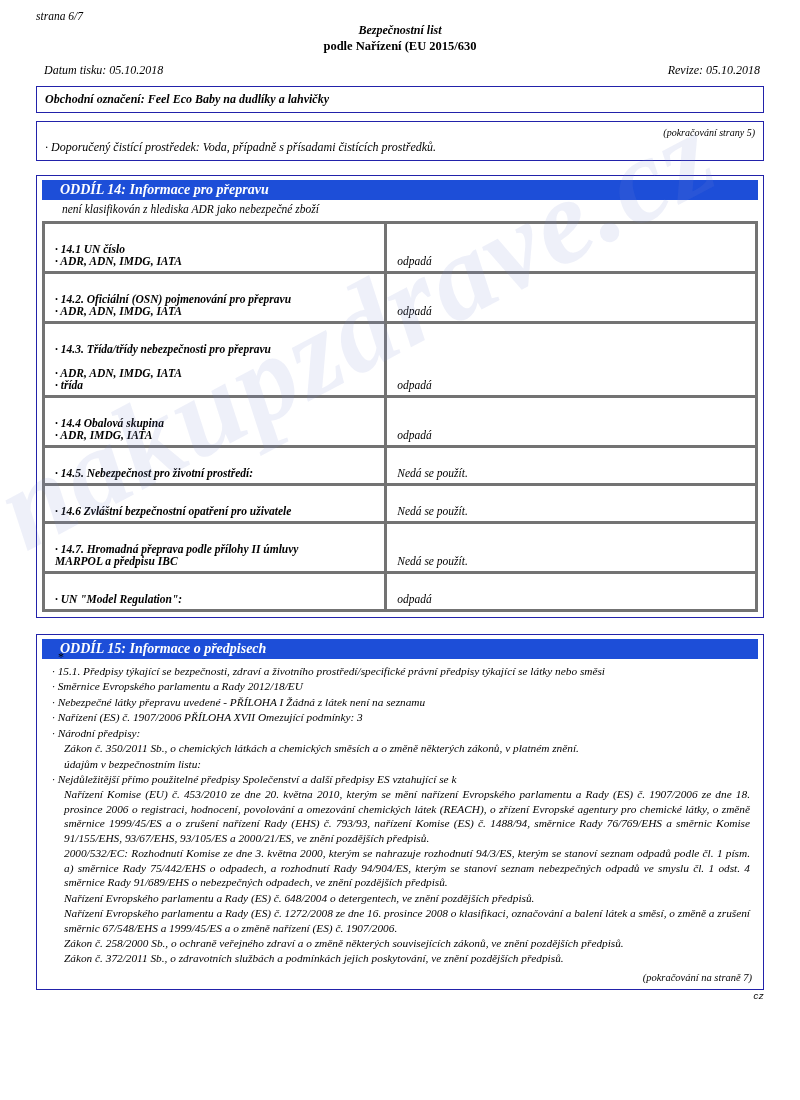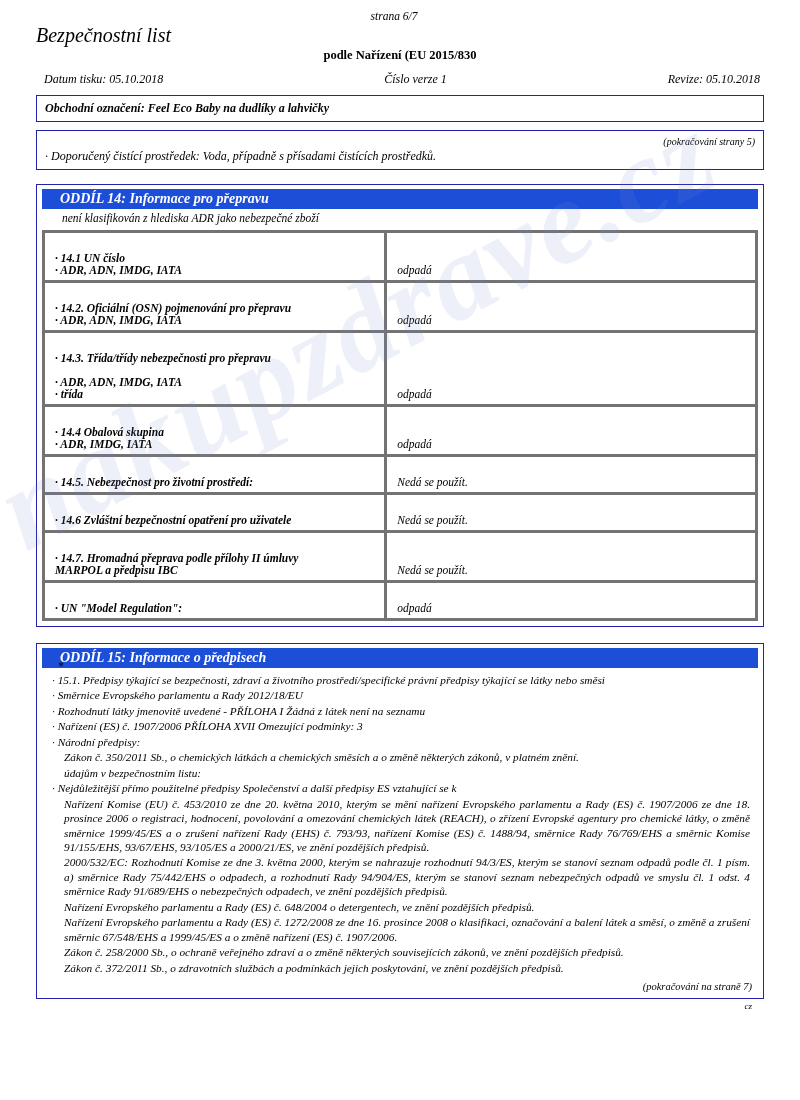--- a/index.html
+++ b/index.html
@@ -33,31 +33,31 @@
     font-size: 120px;
     font-style: italic;
     font-weight: bold;
     color: rgba(120,140,210,0.13);
     letter-spacing: 2px;
     pointer-events: none;
     white-space: nowrap;
     user-select: none;
   }
   .pagenum {
-    text-align: center;
+    text-align: left;
     font-style: italic;
     font-size: 11.5px;
     margin-right: 12px;
     margin-bottom: 2px;
   }
   .doc-title {
-    text-align: left;
-    font-style: italic;
-    font-weight: normal;
-    font-size: 20px;
+    text-align: center;
+    font-style: italic;
+    font-weight: bold;
+    font-size: 12px;
     line-height: 1.15;
   }
   .doc-subtitle {
     text-align: center;
     font-weight: bold;
     font-size: 12.5px;
     margin-top: 1px;
   }
   .meta-row {
     display: flex;
@@ -169,25 +169,24 @@
 </head>
 <body>
 
 <div class="page">
 
   <div class="watermark">nakupzdrave.cz</div>
 
   <div class="pagenum">strana 6/7</div>
 
   <div class="doc-title">Bezpečnostní list</div>
-  <div class="doc-subtitle">podle Nařízení (EU 2015/830</div>
+  <div class="doc-subtitle">podle Nařízení (EU 2015/630</div>
 
   <div class="meta-row">
     <div>Datum tisku: 05.10.2018</div>
-    <div class="meta-center">Číslo verze 1</div>
     <div class="meta-right">Revize: 05.10.2018</div>
   </div>
 
   <div class="boxed">
     <span class="trade-name">Obchodní označení:</span>
     <span class="trade-name val">Feel Eco Baby na dudlíky a lahvičky</span>
   </div>
 
   <div class="boxed">
     <div class="cont-note">(pokračování  strany 5)</div>
@@ -285,36 +284,36 @@
   </div>
 
   <div style="position:relative;">
     <span class="asterisk" style="top:16px;">*</span>
     <div class="s15-box">
       <div class="section-header">ODDÍL 15: Informace o předpisech</div>
       <div class="s15-body">
         <p class="bi">· 15.1. Předpisy týkající se bezpečnosti, zdraví a životního prostředí/specifické právní předpisy týkající se látky nebo směsi</p>
         <div id="s15-bullets">
             <p><span class="bi">· Směrnice Evropského parlamentu a Rady 2012/18/EU</span></p>
-            <p><span class="bi">· Rozhodnutí látky jmenovitě uvedené - PŘÍLOHA I</span><span class="i"> Žádná z látek není na seznamu</span></p>
+            <p><span class="bi">· Nebezpečné látky přepravu uvedené - PŘÍLOHA I</span><span class="i"> Žádná z látek není na seznamu</span></p>
             <p><span class="bi">· Nařízení (ES) č. 1907/2006 PŘÍLOHA XVII</span><span class="i"> Omezující podmínky: 3</span></p>
             <p><span class="bi">· Národní předpisy:</span></p>
           </div>
         <p class="blockpara">Zákon č. 350/2011 Sb., o chemických látkách a chemických směsích a o změně některých zákonů, v platném znění.</p>
         <p class="bi indent">údajům v bezpečnostním listu:</p>
         <p class="bi">· Nejdůležitější přímo použitelné předpisy Společenství a další předpisy ES vztahující se k</p>
         <div id="s15-eu">
             <p class="blockpara">Nařízení Komise (EU) č. 453/2010 ze dne 20. května 2010, kterým se mění nařízení Evropského parlamentu a Rady (ES) č. 1907/2006 ze dne 18. prosince 2006 o registraci, hodnocení, povolování a omezování chemických látek (REACH), o zřízení Evropské agentury pro chemické látky, o změně směrnice 1999/45/ES a o zrušení nařízení Rady (EHS) č. 793/93, nařízení Komise (ES) č. 1488/94, směrnice Rady 76/769/EHS a směrnic Komise 91/155/EHS, 93/67/EHS, 93/105/ES a 2000/21/ES, ve znění pozdějších předpisů.</p>
             <p class="blockpara">2000/532/EC: Rozhodnutí Komise ze dne 3. května 2000, kterým se nahrazuje rozhodnutí 94/3/ES, kterým se stanoví seznam odpadů podle čl. 1 písm. a) směrnice Rady 75/442/EHS o odpadech, a rozhodnutí Rady 94/904/ES, kterým se stanoví seznam nebezpečných odpadů ve smyslu čl. 1 odst. 4 směrnice Rady 91/689/EHS o nebezpečných odpadech, ve znění pozdějších předpisů.</p>
             <p class="blockpara">Nařízení Evropského parlamentu a Rady (ES) č. 648/2004 o detergentech, ve znění pozdějších předpisů.</p>
             <p class="blockpara">Nařízení Evropského parlamentu a Rady (ES) č. 1272/2008 ze dne 16. prosince 2008 o klasifikaci, označování a balení látek a směsí, o změně a zrušení směrnic 67/548/EHS a 1999/45/ES a o změně nařízení (ES) č. 1907/2006.</p>
           </div>
         <div id="s15-health">
             <p class="blockpara">Zákon č. 258/2000 Sb., o ochraně veřejného zdraví a o změně některých souvisejících zákonů, ve znění pozdějších předpisů.</p>
             <p class="blockpara">Zákon č. 372/2011 Sb., o zdravotních službách a podmínkách jejich poskytování, ve znění pozdějších předpisů.</p>
           </div>
       </div>
       <div class="tail-note">(pokračování na straně 7)</div>
     </div>
-    <div class="cz-mark" style="bottom:-12px; right:12px;">cz</div>
+    <div class="cz-mark" style="bottom:-12px; right:0;font-family:Liberation Mono, monospace;">cz</div>
   </div>
 
 </div>
 
 </body></html>

